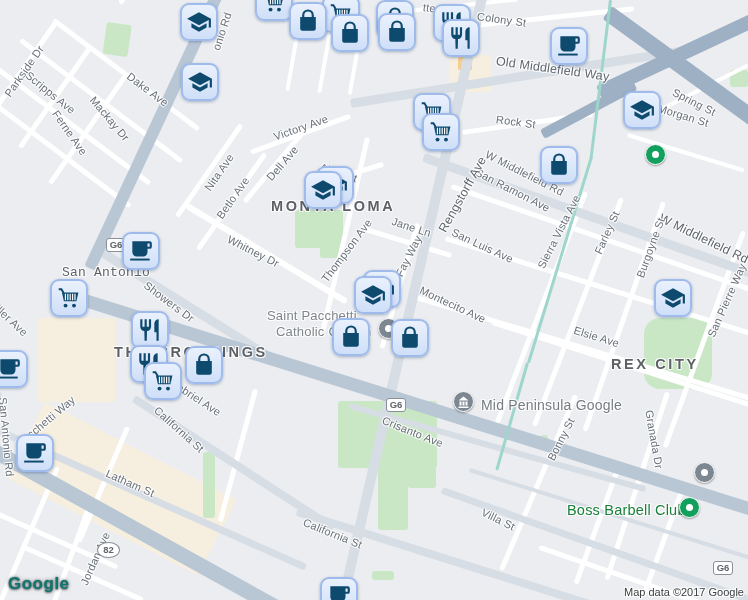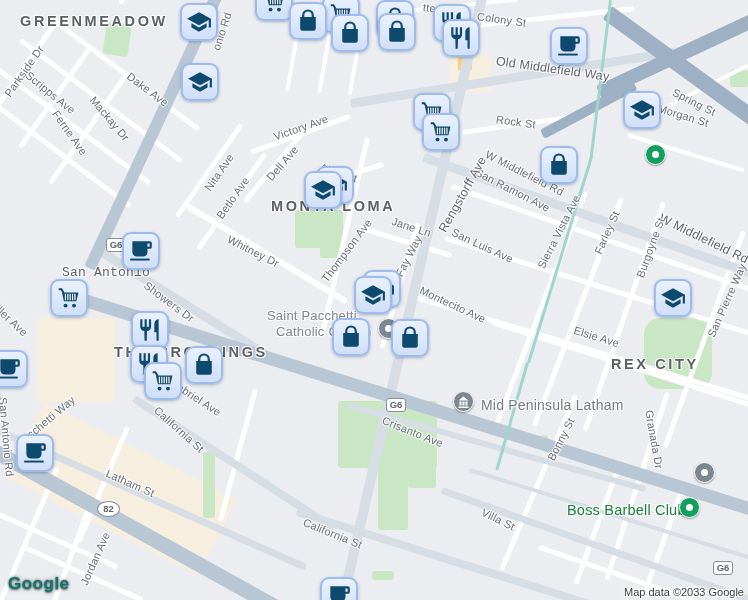--- a/index.html
+++ b/index.html
@@ -187,33 +187,32 @@
       <div class="lbl " style="left: 160px; top: 404px; transform: rotate(42deg);">California St</div>
       <div class="lbl " style="left: 109px; top: 467px; transform: rotate(24deg);">Latham St</div>
       <div class="lbl " style="left: 78px; top: 582px; transform: rotate(-66deg);">Jordan Ave</div>
       <div class="lbl " style="left: 14px; top: 440px; transform: rotate(-40deg);">Pacchetti Way</div>
       <div class="lbl " style="left: 306px; top: 516px; transform: rotate(22deg);">California St</div>
       <div class="lbl " style="left: 385px; top: 414px; transform: rotate(22deg);">Crisanto Ave</div>
       <div class="lbl " style="left: 485px; top: 506px; transform: rotate(26deg);">Villa St</div>
       <div class="lbl " style="left: 545px; top: 457px; transform: rotate(-63deg);">Bonny St</div>
       <div class="lbl " style="left: 655px; top: 409px; transform: rotate(80deg);">Granada Dr</div>
       <div class="lbl " style="left: 9px; top: 397px; transform: rotate(85deg);">San Antonio Rd</div>
-      <div class="lbl area" style="left: 20px; top: 13px;">GREENMEADOW</div>
       <div class="lbl area" style="left: 271px; top: 198px;">MONTA LOMA</div>
       <div class="lbl area" style="left: 114px; top: 344px;">THE CROSSINGS</div>
       <div class="lbl area" style="left: 611px; top: 356px;">REX CITY</div>
       <div class="lbl locality" style="left: 62px; top: 265px; font-family: Liberation Mono, monospace;">San Antonio</div>
       <div class="lbl poi" style="left: 267px; top: 308px;">Saint Pacchetti</div>
       <div class="lbl poi" style="left: 276px; top: 324px;">Catholic Church</div>
-      <div class="lbl poi-lg" style="left: 481px; top: 397px;">Mid Peninsula Latham</div>
+      <div class="lbl poi-lg" style="left: 481px; top: 397px;">Mid Peninsula Google</div>
       <div class="lbl poi-green" style="left: 567px; top: 502px;">Boss Barbell Club</div>
     </div>
   <div class="layer" id="shields">
       <div class="shield" style="left: 106px; top: 238px;">G6</div>
-      <div class="shield ellipse" style="left: 97px; top: 501px; text-align: center;">82</div>
+      <div class="shield ellipse" style="left: 97px; top: 542px; text-align: center;">82</div>
       <div class="shield" style="left: 386px; top: 398px;">G6</div>
       <div class="shield" style="left: 713px; top: 561px;">G6</div>
     </div>
   <div class="layer" id="dots">
       <div class="dot gray" style="left: 378px; top: 318px;">
         <span class="ring"></span>
       </div>
       <div class="dot green" style="left: 645px; top: 144px;">
         <span class="ring"></span>
       </div>
@@ -417,14 +416,14 @@
         </svg>
       </div>
       <div class="pin" style="left: 320px; top: 577px;">
         <svg viewBox="0 0 24 24">
           <path fill="#0d4a6e" d="M20 3H4v10a4 4 0 0 0 4 4h6a4 4 0 0 0 4-4v-3h2a2 2 0 0 0 2-2V5a2 2 0 0 0-2-2zm0 5h-2V5h2v3z"></path>
           <path fill="#0d4a6e" d="M2 19h18v1.8H2z"></path>
         </svg>
       </div>
     </div>
   <div class="glogo">Google</div>
-  <div class="attr">Map data ©2033 Google</div>
+  <div class="attr">Map data ©2017 Google</div>
 </div>
 
 </body></html>

